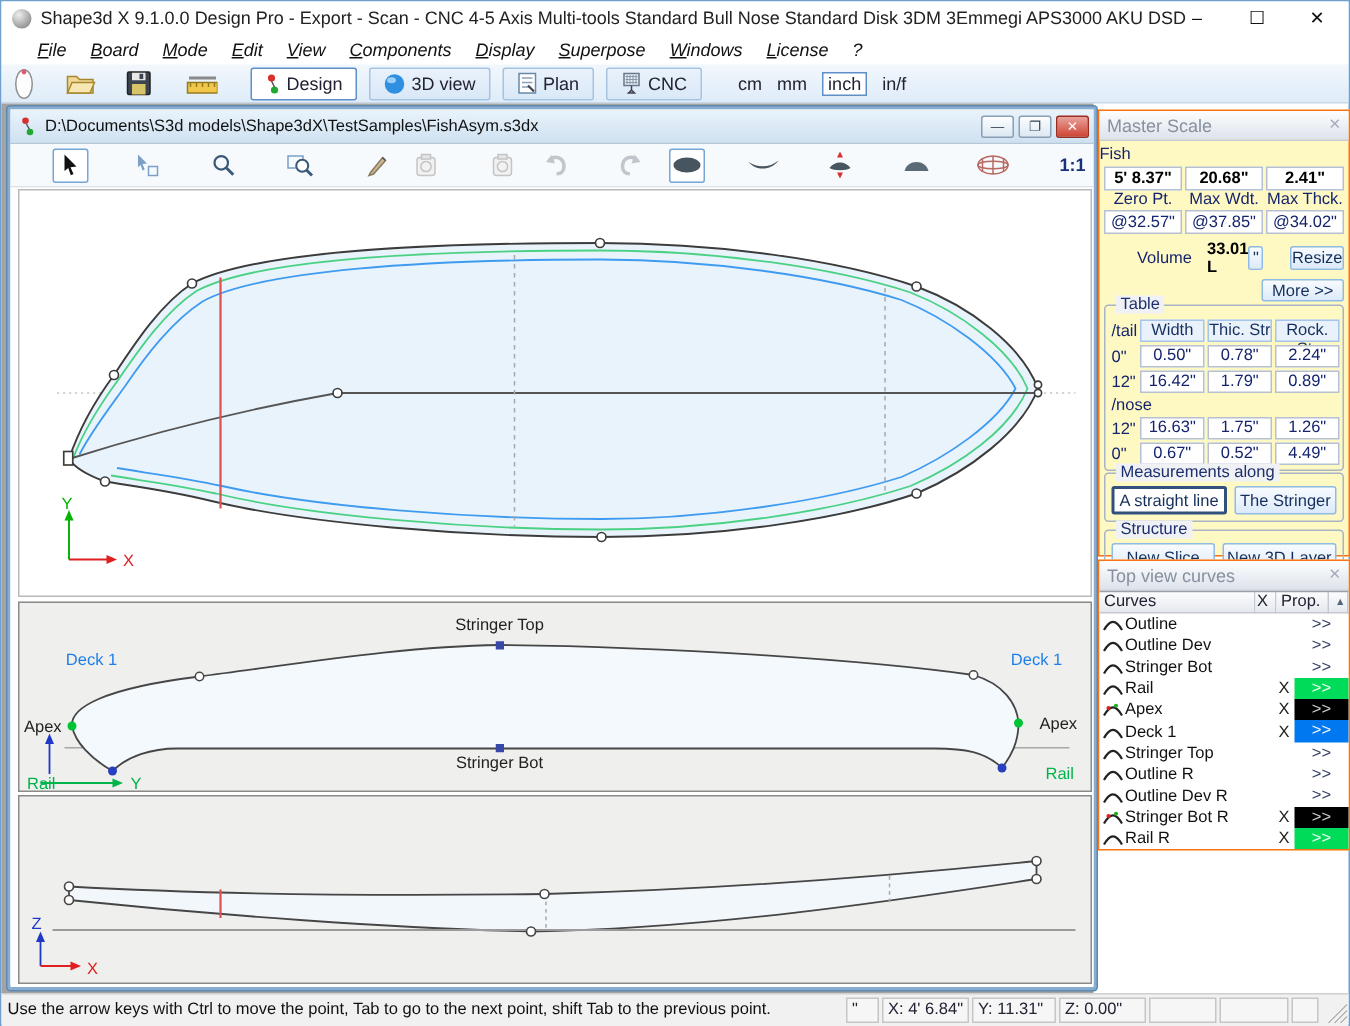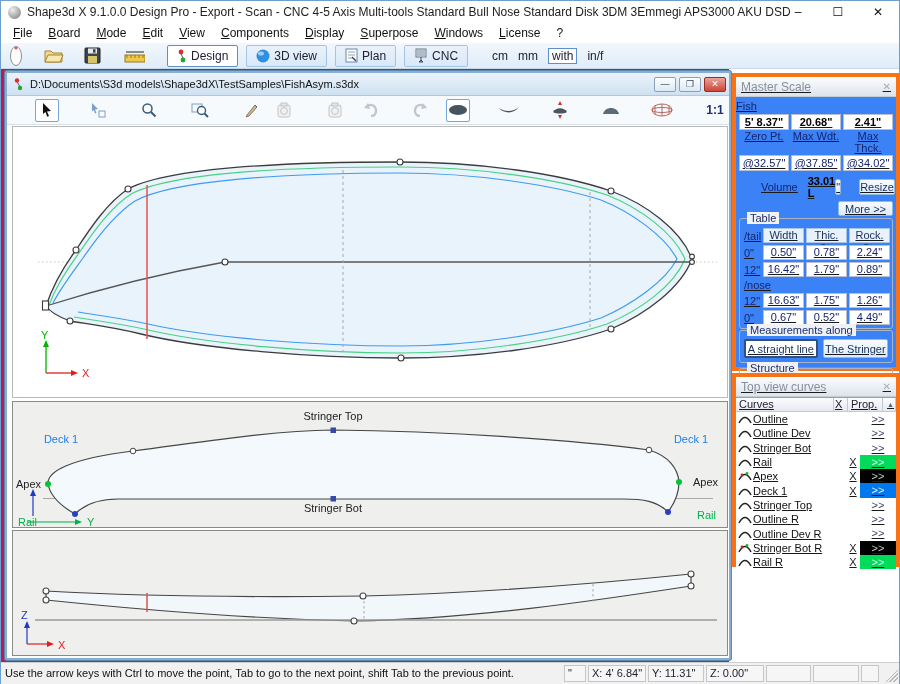--- a/index.html
+++ b/index.html
@@ -8,50 +8,50 @@
   #app { position:relative; width:900px; height:684px; background:#ffffff; border:1px solid #6f9fcc; }
 
   
   .titlebar { position:absolute; left:0; top:0; width:898px; height:22px; background:#ffffff; display:flex; align-items:center; }
   .applogo { width:13px; height:13px; border-radius:50%; background:radial-gradient(circle at 35% 30%, #eee, #9a9a9a 70%, #777); margin:0 6px 0 7px; }
   .wtitle { font-size:12px; color:#222; white-space:nowrap; overflow:hidden; flex:1; }
   .wbtns { display:flex; gap:26px; margin-right:14px; color:#111; font-size:12px; }
   .wbtn { width:14px; text-align:center; cursor:default; }
 
   
-  .menubar { position:absolute; left:0; top:22px; width:898px; height:20px; background:#ffffff; display:flex; align-items:center; padding-left:4px; }
+  .menubar { position:absolute; left:0; top:22px; width:898px; height:20px; background:#ffffff; display:flex; align-items:center; padding-left:16px;font-style:italic; }
   .menuitem { display:inline-block; padding:2px 8px; font-size:12px; color:#111; }
   .menuitem::first-letter { text-decoration:underline; }
 
   
   .toolbar { position:absolute; left:0; top:42px; width:898px; height:26px; background:linear-gradient(#f2f7fc,#dfecf9); display:flex; align-items:center; border-bottom:1px solid #c8d8e8; }
   .tico { width:22px; height:22px; display:flex; align-items:center; justify-content:center; }
   .bigbtn { height:22px; display:flex; align-items:center; gap:4px; padding:0 9px; margin-left:8px; background:linear-gradient(#eaf2fb,#d9e8f8); border:1px solid #a4c4e4; border-radius:2px; font-size:12px; color:#223; }
   .bigbtn.sel { background:#ffffff; border:1px solid #5f8fc7; }
   .units { display:flex; align-items:center; gap:10px; margin-left:24px; font-size:12px; color:#223; }
   .unitbox { border:1px solid #5f8fc7; background:#fff; padding:0 3px; }
 
   
-  .mdi { position:absolute; left:0; top:68px; width:728px; height:593px; background:#be185d; }
+  .mdi { position:absolute; left:0; top:68px; width:728px; height:593px; background:#a3a3a3; }
 
   
   .child { position:absolute; left:4px; top:2px; width:726px; height:589px; background:#fff; border:2px solid #89add0; border-radius:2px; box-shadow:0 0 0 1px #5d89ae; }
   .ctitle { height:23px; background:linear-gradient(#eaf3fb,#cfe1f1); border-bottom:1px solid #b4c8da; display:flex; align-items:center; }
   .ctitle .txt { flex:1; font-size:11px; color:#111; white-space:nowrap; overflow:hidden; }
   .cbtn { width:22px; height:15px; margin-right:3px; border:1px solid #8aa0b6; border-radius:2px; background:linear-gradient(#fdfeff,#dce8f2); font-size:9px; line-height:13px; text-align:center; color:#345; }
   .cbtn.close { background:linear-gradient(#e8a39b,#cf4535); border-color:#9a2d20; color:#fff; }
   .ctools { height:29px; background:#f7fafd; border-bottom:1px solid #d8e2ea; display:flex; align-items:center; gap:3px; padding-left:4px; overflow:hidden; }
   .iico { width:24px; height:23px; display:flex; align-items:center; justify-content:center; flex:0 0 auto;margin-left:24px; }
   .iico.boxed { border:1px solid #74a6d8; background:#fff; border-radius:2px; }
   .cclient { position:relative; height:532px; background:#fff; }
   .vpanel { position:absolute; background:#fff; border:1px solid #b9b9b9; }
   .vpanel.gray { background:#efefed; border:1px solid #8a8a8a; }
 
   
-  .pane { position:absolute; left:731px; width:168px; background:#3b82f6; border:4px solid #f97316;text-decoration:underline; }
+  .pane { position:absolute; left:731px; width:168px; background:#fef9c3; border:1px solid #f97316; }
   .ptitle { height:20px; background:linear-gradient(#fcfdfe,#dde3eb); border-bottom:1px solid #c6ccd6; display:flex; align-items:center; padding:0 5px; color:#87909e; font-size:12px; }
   .ptitle .px { margin-left:auto; color:#aab; font-size:10px; }
   .row3 { display:flex; gap:2px; padding:0 3px; }
   .vbox { flex:1; background:#fff; border:1px solid #b6c0d0; text-align:center; font-size:11px; color:#16246e; height:16px; line-height:14px; }
   .vbox.bold { font-weight:bold; color:#000; }
   .lbl3 { flex:1; text-align:center; color:#16246e; font-size:11px; }
   .sbtn { background:linear-gradient(#f8fbfe,#ddeafa); border:1px solid #8fbbe7; border-radius:2px; color:#15305c; font-size:11px; text-align:center; }
   .sbtn.dark { border:2px solid #31507e; }
   .gbox { position:relative; margin:8px 3px 0 3px; border:1px solid #a9b4c6; border-radius:3px; padding:7px 2px 3px 2px; }
   .gbox > .glabel { position:absolute; top:-7px; left:7px; background:#f0f1f5; padding:0 3px; color:#1c2f6e; font-size:11px; }
@@ -161,21 +161,21 @@
       <svg width="14" height="15">
           <rect x="2" y="1" width="10" height="8" fill="#e8eef4" stroke="#68788a"></rect>
           <path d="M4 2 V8 M6 2 V8 M8 2 V8 M10 2 V8 M3 3 H11 M3 5 H11 M3 7 H11" stroke="#8898a8" stroke-width=".7"></path>
           <path d="M7 9 V12 L5 14 H9 L7 12" stroke="#445" fill="#aab"></path>
         </svg>
       <span>CNC</span>
     </button>
     <div class="units">
       <span>cm</span>
       <span>mm</span>
-      <span class="unitbox">with</span>
+      <span class="unitbox">inch</span>
       <span>in/f</span>
     </div>
   </div>
 
   <div class="mdi">
 
     <div class="child">
       <div class="ctitle">
         <svg width="12" height="14" style="margin:0 5px 0 6px">
             <circle cx="4" cy="3.5" r="2.2" fill="#d83030"></circle>

